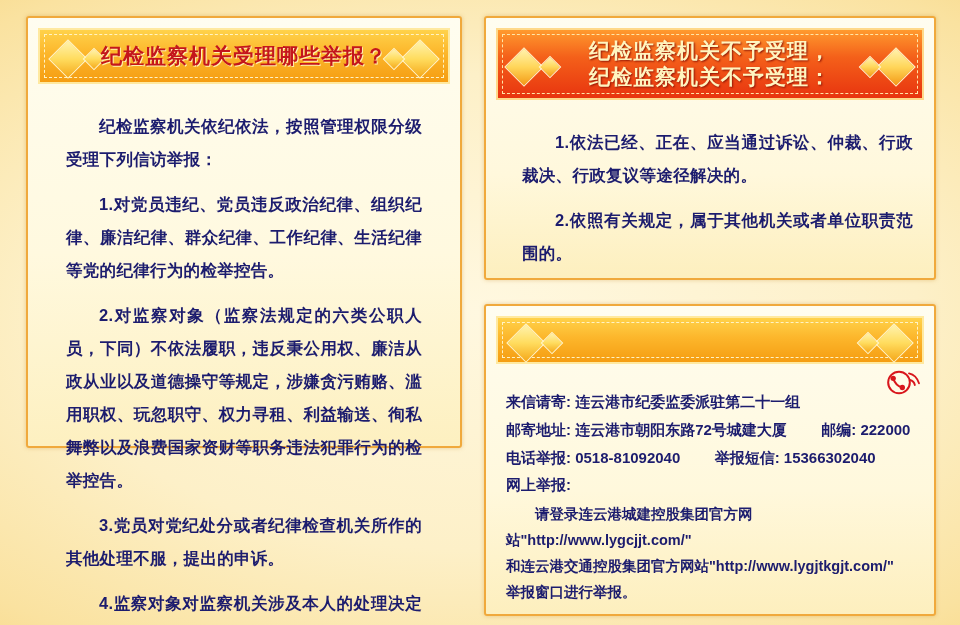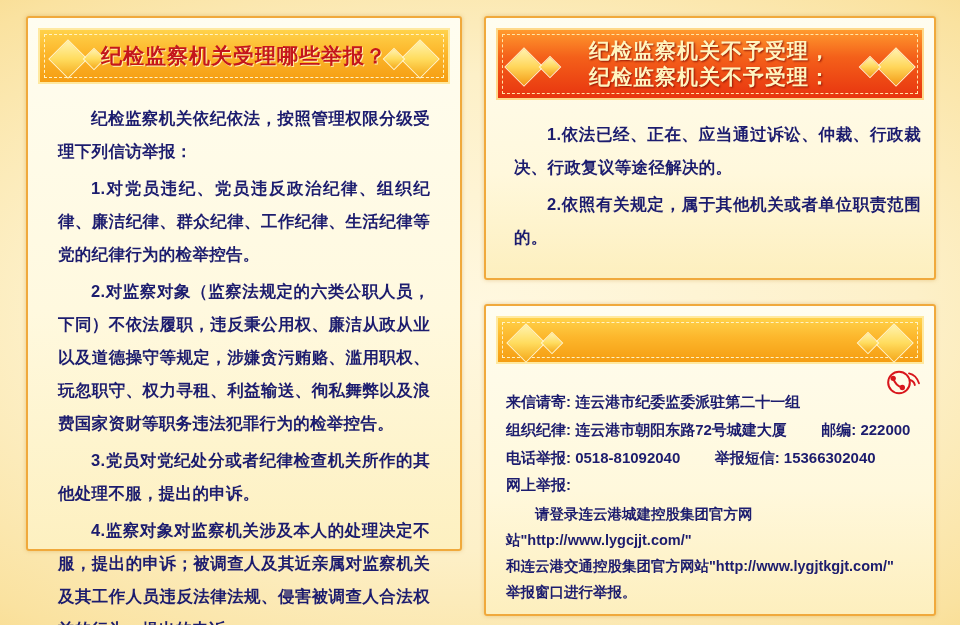--- a/index.html
+++ b/index.html
@@ -22,21 +22,21 @@
   .panel {
     position: absolute;
     box-sizing: border-box;
   }
 
   
   .left-panel {
     left: 26px;
     top: 16px;
     width: 436px;
-    height: 535px;
+    height: 432px;
     background: linear-gradient(180deg, #fffdf0 0%, #fff9df 55%, #fdf0c0 100%);
     border: 2px solid #f0a93c;
     border-radius: 3px;
     box-shadow: 0 0 4px rgba(190,130,30,0.35);
   }
 
   
   .banner {
     position: relative;
     height: 56px;
@@ -88,21 +88,21 @@
     padding: 14px 26px 10px 26px;
     color: #1c1c6e;
     font-size: 16.5px;
     line-height: 2.0;
     font-weight: bold;
     text-align: justify;
     text-justify: inter-ideograph;
     letter-spacing: 0.3px;
   }
   .body-text p {
-    margin: 4px;
+    margin: 12px;
     text-indent: 2em;
   }
 
   
   .right-top {
     left: 484px;
     top: 16px;
     width: 452px;
     height: 264px;
     background: linear-gradient(180deg, #fffdf0 0%, #fff8dc 60%, #fdefbe 100%);
@@ -248,21 +248,21 @@
         <path d="M30 6 q9 2 12 12" fill="none" stroke="#d8161c" stroke-width="2.2" stroke-linecap="round"></path>
         <path d="M31 14 q5 1 6 6" fill="none" stroke="#d8161c" stroke-width="2.2" stroke-linecap="round"></path>
       </svg>
 
       <div class="contact-row">
         <span class="lbl">来信请寄:</span>
         <span class="val">连云港市纪委监委派驻第二十一组</span>
       </div>
 
       <div class="contact-row">
-        <span class="lbl">组织纪律:</span>
+        <span class="lbl">邮寄地址:</span>
         <span class="val">连云港市朝阳东路72号城建大厦</span>
         <span class="gap"></span>
         <span class="lbl">邮编:</span>
         <span class="val">222000</span>
       </div>
 
       <div class="contact-row">
         <span class="lbl">电话举报:</span>
         <span class="val">0518-81092040</span>
         <span class="gap"></span>

